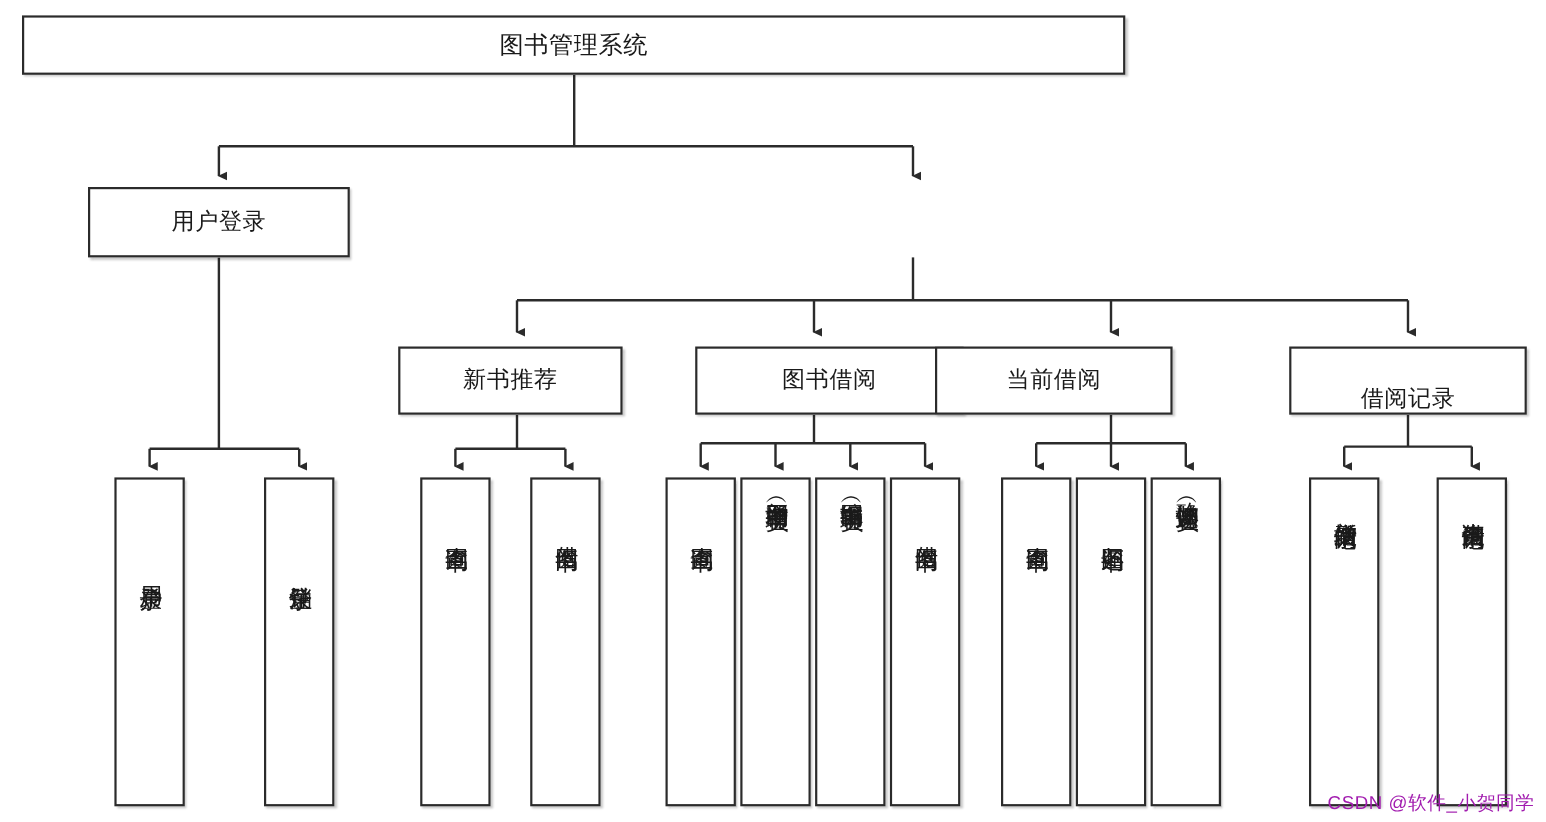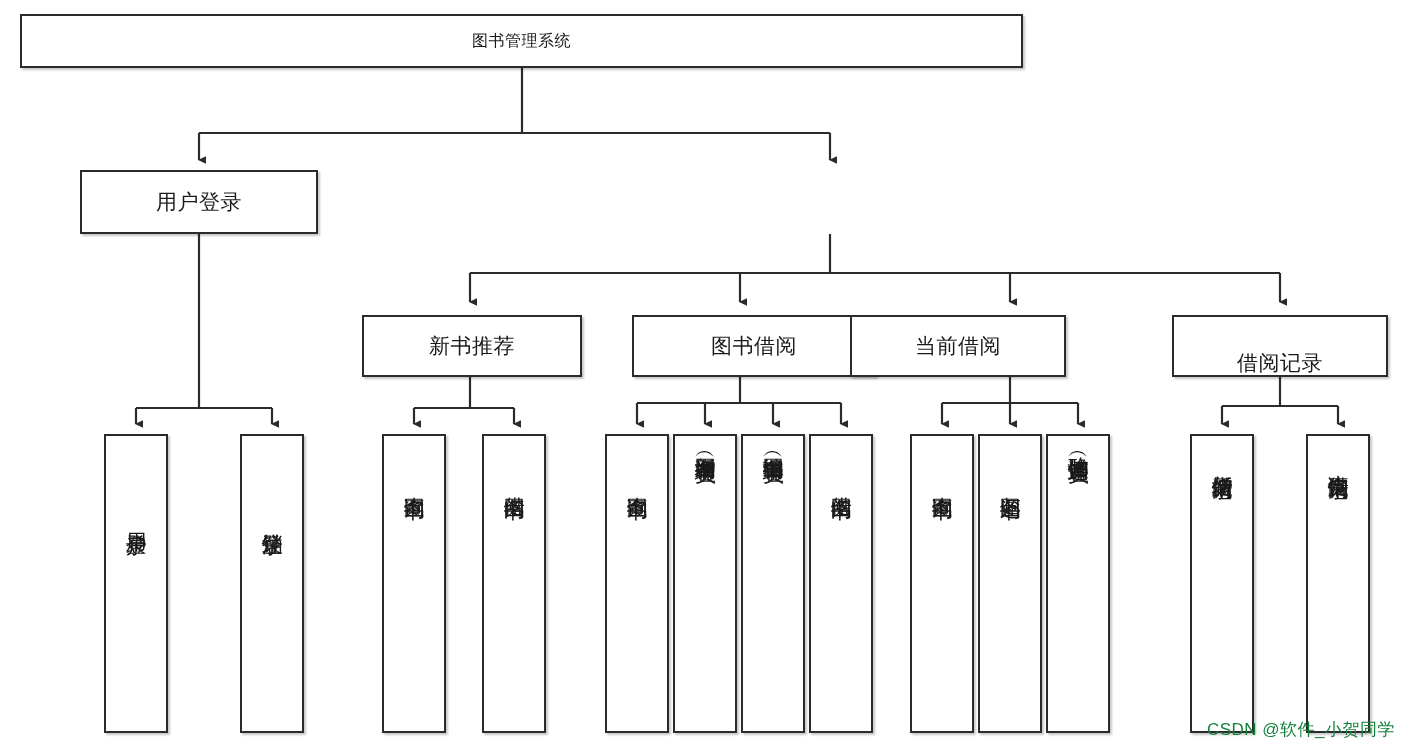--- a/index.html
+++ b/index.html
@@ -35,21 +35,21 @@
     align-items: center;
     justify-content: center;
     color: #1a1a1a;
   }
   .node .label {
     font-size: 21px;
     line-height: 1.15;
     letter-spacing: 0.5px;
     white-space: nowrap;
   }
-  .node.root .label { font-size: 16px; }
+  .node.root .label { font-size: 22px; }
   .node.leaf {
     align-items: flex-start;
     justify-content: center;
     padding-top: 4px;
   }
   .node.leaf .label {
     writing-mode: vertical-rl;
     text-orientation: upright;
     font-size: 21px;
     line-height: 1.08;
@@ -64,21 +64,21 @@
     margin-top: 40px;
   }
   .node.leaf.mid3 .label {
     margin-top: 18px;
   }
   .watermark {
     position: absolute;
     right: 10px;
     bottom: 6px;
     font-size: 17px;
-    color: #15803d;
+    color: #a21caf;
     white-space: nowrap;
     letter-spacing: 0.5px;
   }
 </style>
 </head>
 <body>
 
 <div id="canvas">
 
   <svg class="connectors" viewBox="0 0 1405 747">
@@ -132,21 +132,21 @@
   </svg>
 
   <div class="node root" style="left:20px; top:14px; width:1003px; height:54px;">
     <span class="label">图书管理系统</span>
   </div>
 
   <div class="node" style="left:80px; top:170px; width:238px; height:64px;">
     <span class="label">用户登录</span>
   </div>
 
-  <div class="node" style="left:362px; top:315px; width:220px; height:62px;">
+  <div class="node" style="left:362px; top:315px; width:204px; height:62px;">
     <span class="label">新书推荐</span>
   </div>
   <div class="node" style="left:632px; top:315px; width:244px; height:62px;">
     <span class="label">图书借阅</span>
   </div>
   <div class="node" style="left:850px; top:315px; width:216px; height:62px;">
     <span class="label">当前借阅</span>
   </div>
   <div class="node" style="left:1172px; top:315px; width:216px; height:62px;align-items:flex-end;">
     <span class="label">借阅记录</span>

